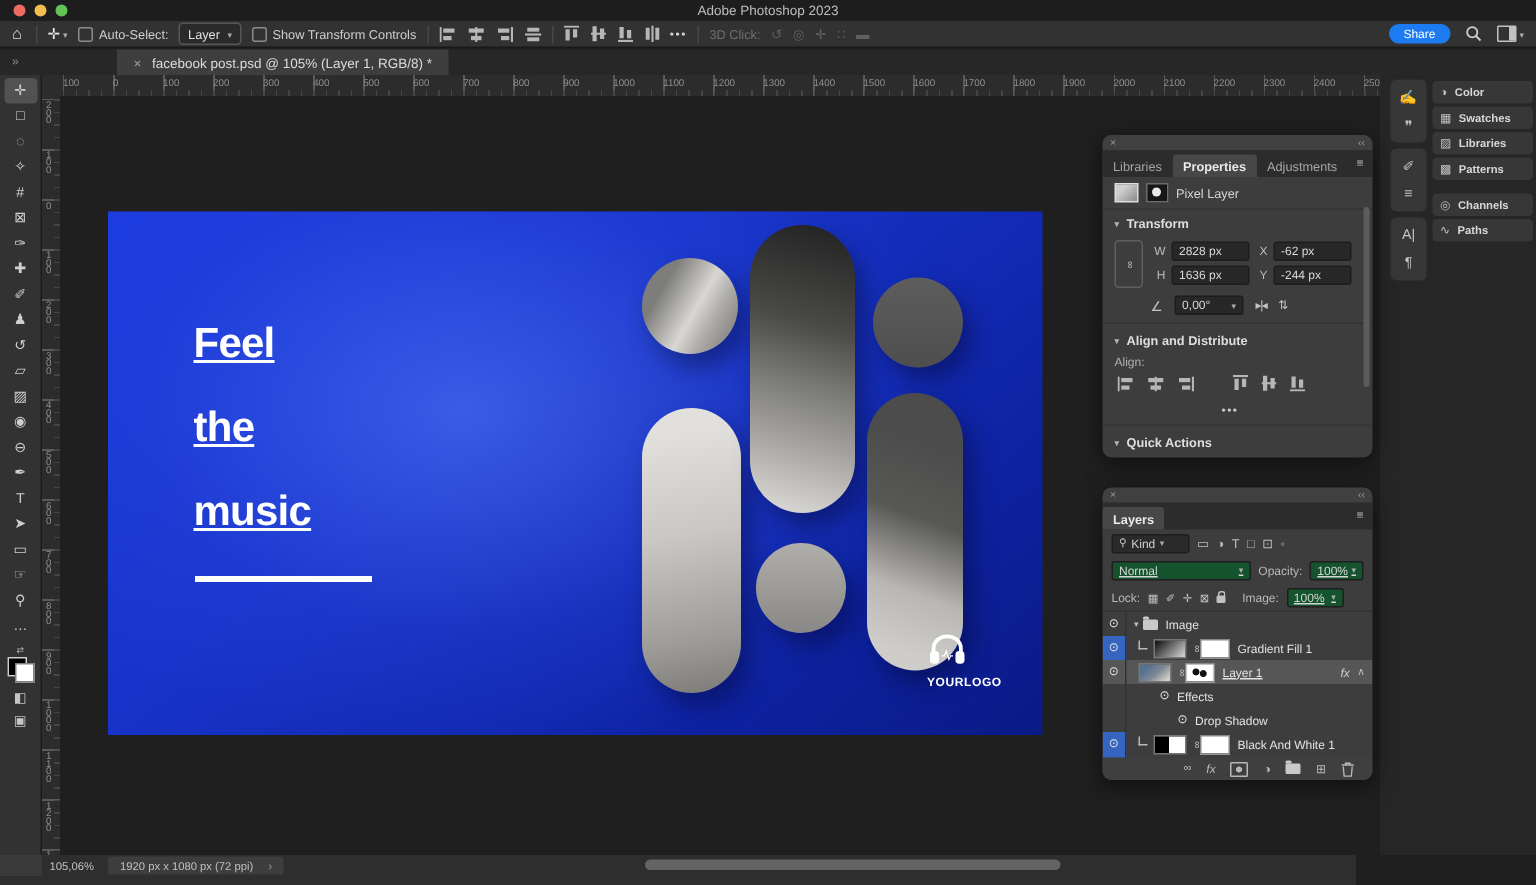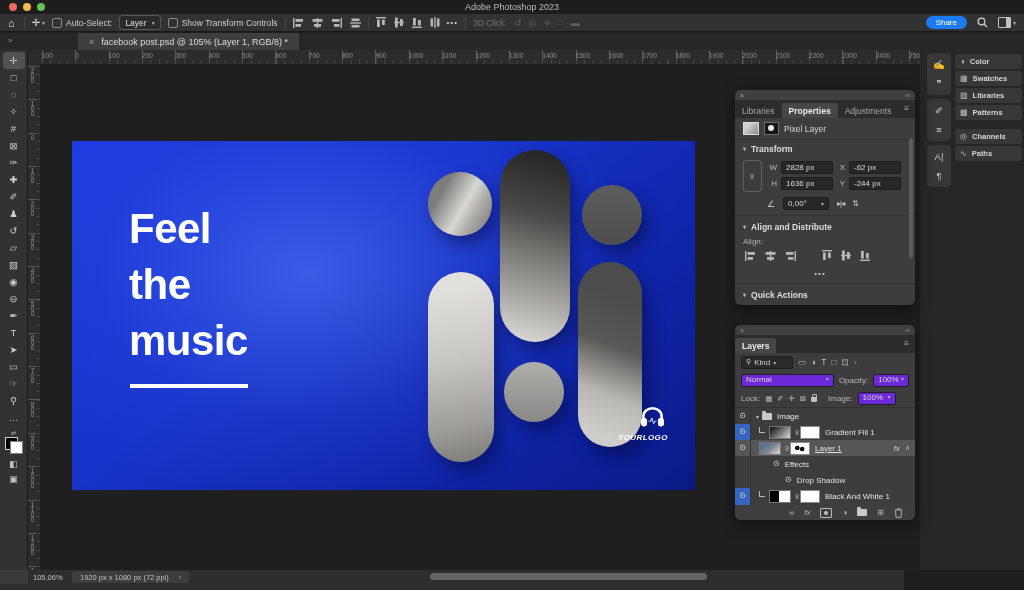--- a/index.html
+++ b/index.html
@@ -63,38 +63,38 @@
                            repeating-linear-gradient(180deg,#5a5a5a 0 1px,transparent 1px 33.35px);
           background-size:4px 100%,100% 100%;background-position:100% 2px,0 2px;background-repeat:repeat-y,repeat;}
   .vlabel{position:absolute;left:1px;top:calc(var(--i)*33.35px + 3px);font-size:6.5px;color:#8e8e8e;
           writing-mode:vertical-rl;text-orientation:upright;letter-spacing:-2px;}
   .pasteboard{position:absolute;left:40px;top:14px;width:880px;height:506px;background:#1f1f1f;}
   .vscroll-thumb{position:absolute;right:-7px;top:135px;width:5px;height:140px;background:#565656;border-radius:3px;}
   
   .canvas{position:absolute;left:32px;top:77px;width:623px;height:349px;overflow:hidden;
           background:radial-gradient(75% 95% at 38% 38%, rgba(86,125,255,.55) 0%, rgba(45,75,225,.25) 45%, rgba(0,0,0,0) 70%),
                      linear-gradient(140deg,#1c3be0 0%,#1733c8 40%,#0e23a4 75%,#0a1a85 100%);}
-  .headline{position:absolute;left:57px;top:60px;color:#fff;font-weight:bold;font-size:42px;line-height:56px;
-            letter-spacing:-0.5px;}
+  .headline{position:absolute;left:57px;top:60px;color:#fff;font-weight:bold;font-size:28px;line-height:56px;
+            letter-spacing:-0.5px;text-decoration:underline;}
   .underline{position:absolute;left:58px;top:243px;width:118px;height:4px;background:#fff;}
   .subline{position:absolute;left:58px;top:253px;color:#fff;font-size:14px;letter-spacing:.2px;}
   .shape{position:absolute;box-shadow:6px 9px 16px rgba(0,0,30,.38);}
   .sh-c1{left:356px;top:31px;width:64px;height:64px;border-radius:50%;
          background:linear-gradient(120deg,#7d7d7b 25%,#d9d7d3 55%,#b0aeaa 70%,#6f6f6d 100%);}
   .sh-p1{left:356px;top:131px;width:66px;height:190px;border-radius:33px;
          background:linear-gradient(170deg,#e2e0dc 10%,#c9c7c3 45%,#9e9c98 80%,#7c7a76 100%);}
   .sh-p2{left:428px;top:9px;width:70px;height:192px;border-radius:35px;
          background:linear-gradient(195deg,#262626 5%,#4a4a48 35%,#7a7a76 55%,#a8a6a2 75%,#d5d3cf 95%);}
   .sh-c2{left:432px;top:221px;width:60px;height:60px;border-radius:50%;
          background:linear-gradient(180deg,#b0aeaa,#8a8886);}
   .sh-c3{left:510px;top:44px;width:60px;height:60px;border-radius:50%;
          background:linear-gradient(180deg,#5d5d5d,#4e4e4e);}
   .sh-p3{left:506px;top:121px;width:64px;height:185px;border-radius:32px;
          background:linear-gradient(200deg,#4c4c4c 20%,#585856 45%,#b9b7b3 70%,#cfcdc9 90%);}
-  .logo{position:absolute;left:546px;top:264px;width:48px;text-align:right;font-style:italic;}
+  .logo{position:absolute;left:546px;top:280px;width:48px;text-align:left;}
   .logo-text{color:#fff;font-size:8px;font-weight:bold;letter-spacing:.4px;margin-top:1px;}
   
   .dock{position:absolute;left:920px;top:0;width:104px;height:520px;background:#262626;}
   .dock-strip{position:absolute;left:7px;top:3px;width:24px;}
   .dock-group{background:#373737;border-radius:4px;margin-bottom:4px;padding:2px 0;}
   .dock-icon{height:19px;display:flex;align-items:center;justify-content:center;font-size:9.5px;color:#c5c5c5;}
   .dock-panels{position:absolute;left:35px;top:4px;width:67px;}
   .dock-pgroup{margin-bottom:9px;}
   .dock-panel{height:15px;background:#373737;border-radius:3px;margin-bottom:2px;display:flex;align-items:center;
               gap:5px;padding:0 5px;}
@@ -136,22 +136,22 @@
   .p-align-icons{display:flex;align-items:center;gap:9px;padding-left:10px;}
   .p-gap{width:8px;}
   .p-more{text-align:center;font-size:8px;color:#c9c9c9;letter-spacing:1px;margin-top:8px;padding-right:10px;}
   .p-scroll{position:absolute;right:2px;top:48px;width:4px;height:120px;background:#5c5c5c;border-radius:2px;}
   
   .layers-panel{left:735px;top:275px;height:195px;}
   .l-row-ctl{display:flex;align-items:center;gap:5px;height:18px;padding:0 6px;}
   .l-kind{display:flex;align-items:center;gap:3px;height:13px;background:#2a2a2a;border:1px solid #1e1e1e;
           border-radius:2px;padding:0 4px;font-size:8px;color:#d0d0d0;width:52px;box-sizing:border-box;}
   .l-ficon{font-size:8.5px;color:#bdbdbd;}
-  .l-select{height:13px;background:#6d28d9;border:1px solid #1e1e1e;border-radius:2px;display:flex;
-            justify-content:space-between;padding:0 4px;font-size:8px;color:#d6d6d6;box-sizing:border-box;}
+  .l-select{height:13px;background:#14532d;border:1px solid #1e1e1e;border-radius:2px;display:flex;align-items:center;
+            justify-content:space-between;padding:0 4px;font-size:8px;color:#d6d6d6;box-sizing:border-box;text-decoration:underline;}
   .l-lbl{font-size:8px;color:#b8b8b8;}
   .l-rows{overflow:hidden;height:105px;border-top:1px solid #333;}
   .l-row{height:16px;display:flex;align-items:center;}
   .eyecell{width:15px;height:16px;display:flex;align-items:center;justify-content:center;
            border-right:1px solid #333;flex:none;}
   .eyecell.blue{background:#3565c0;}
   .eye{font-size:8px;color:#e3e3e3;line-height:1;}
   .chev{font-size:6px;color:#bdbdbd;margin:0 3px 0 5px;}
   .mini-folder{width:10px;height:7px;background:#c9c9c9;border-radius:1px;position:relative;margin-right:5px;}
   .mini-folder::before{content:'';position:absolute;left:0;top:-2px;width:4px;height:2px;background:#c9c9c9;border-radius:1px 1px 0 0;}

